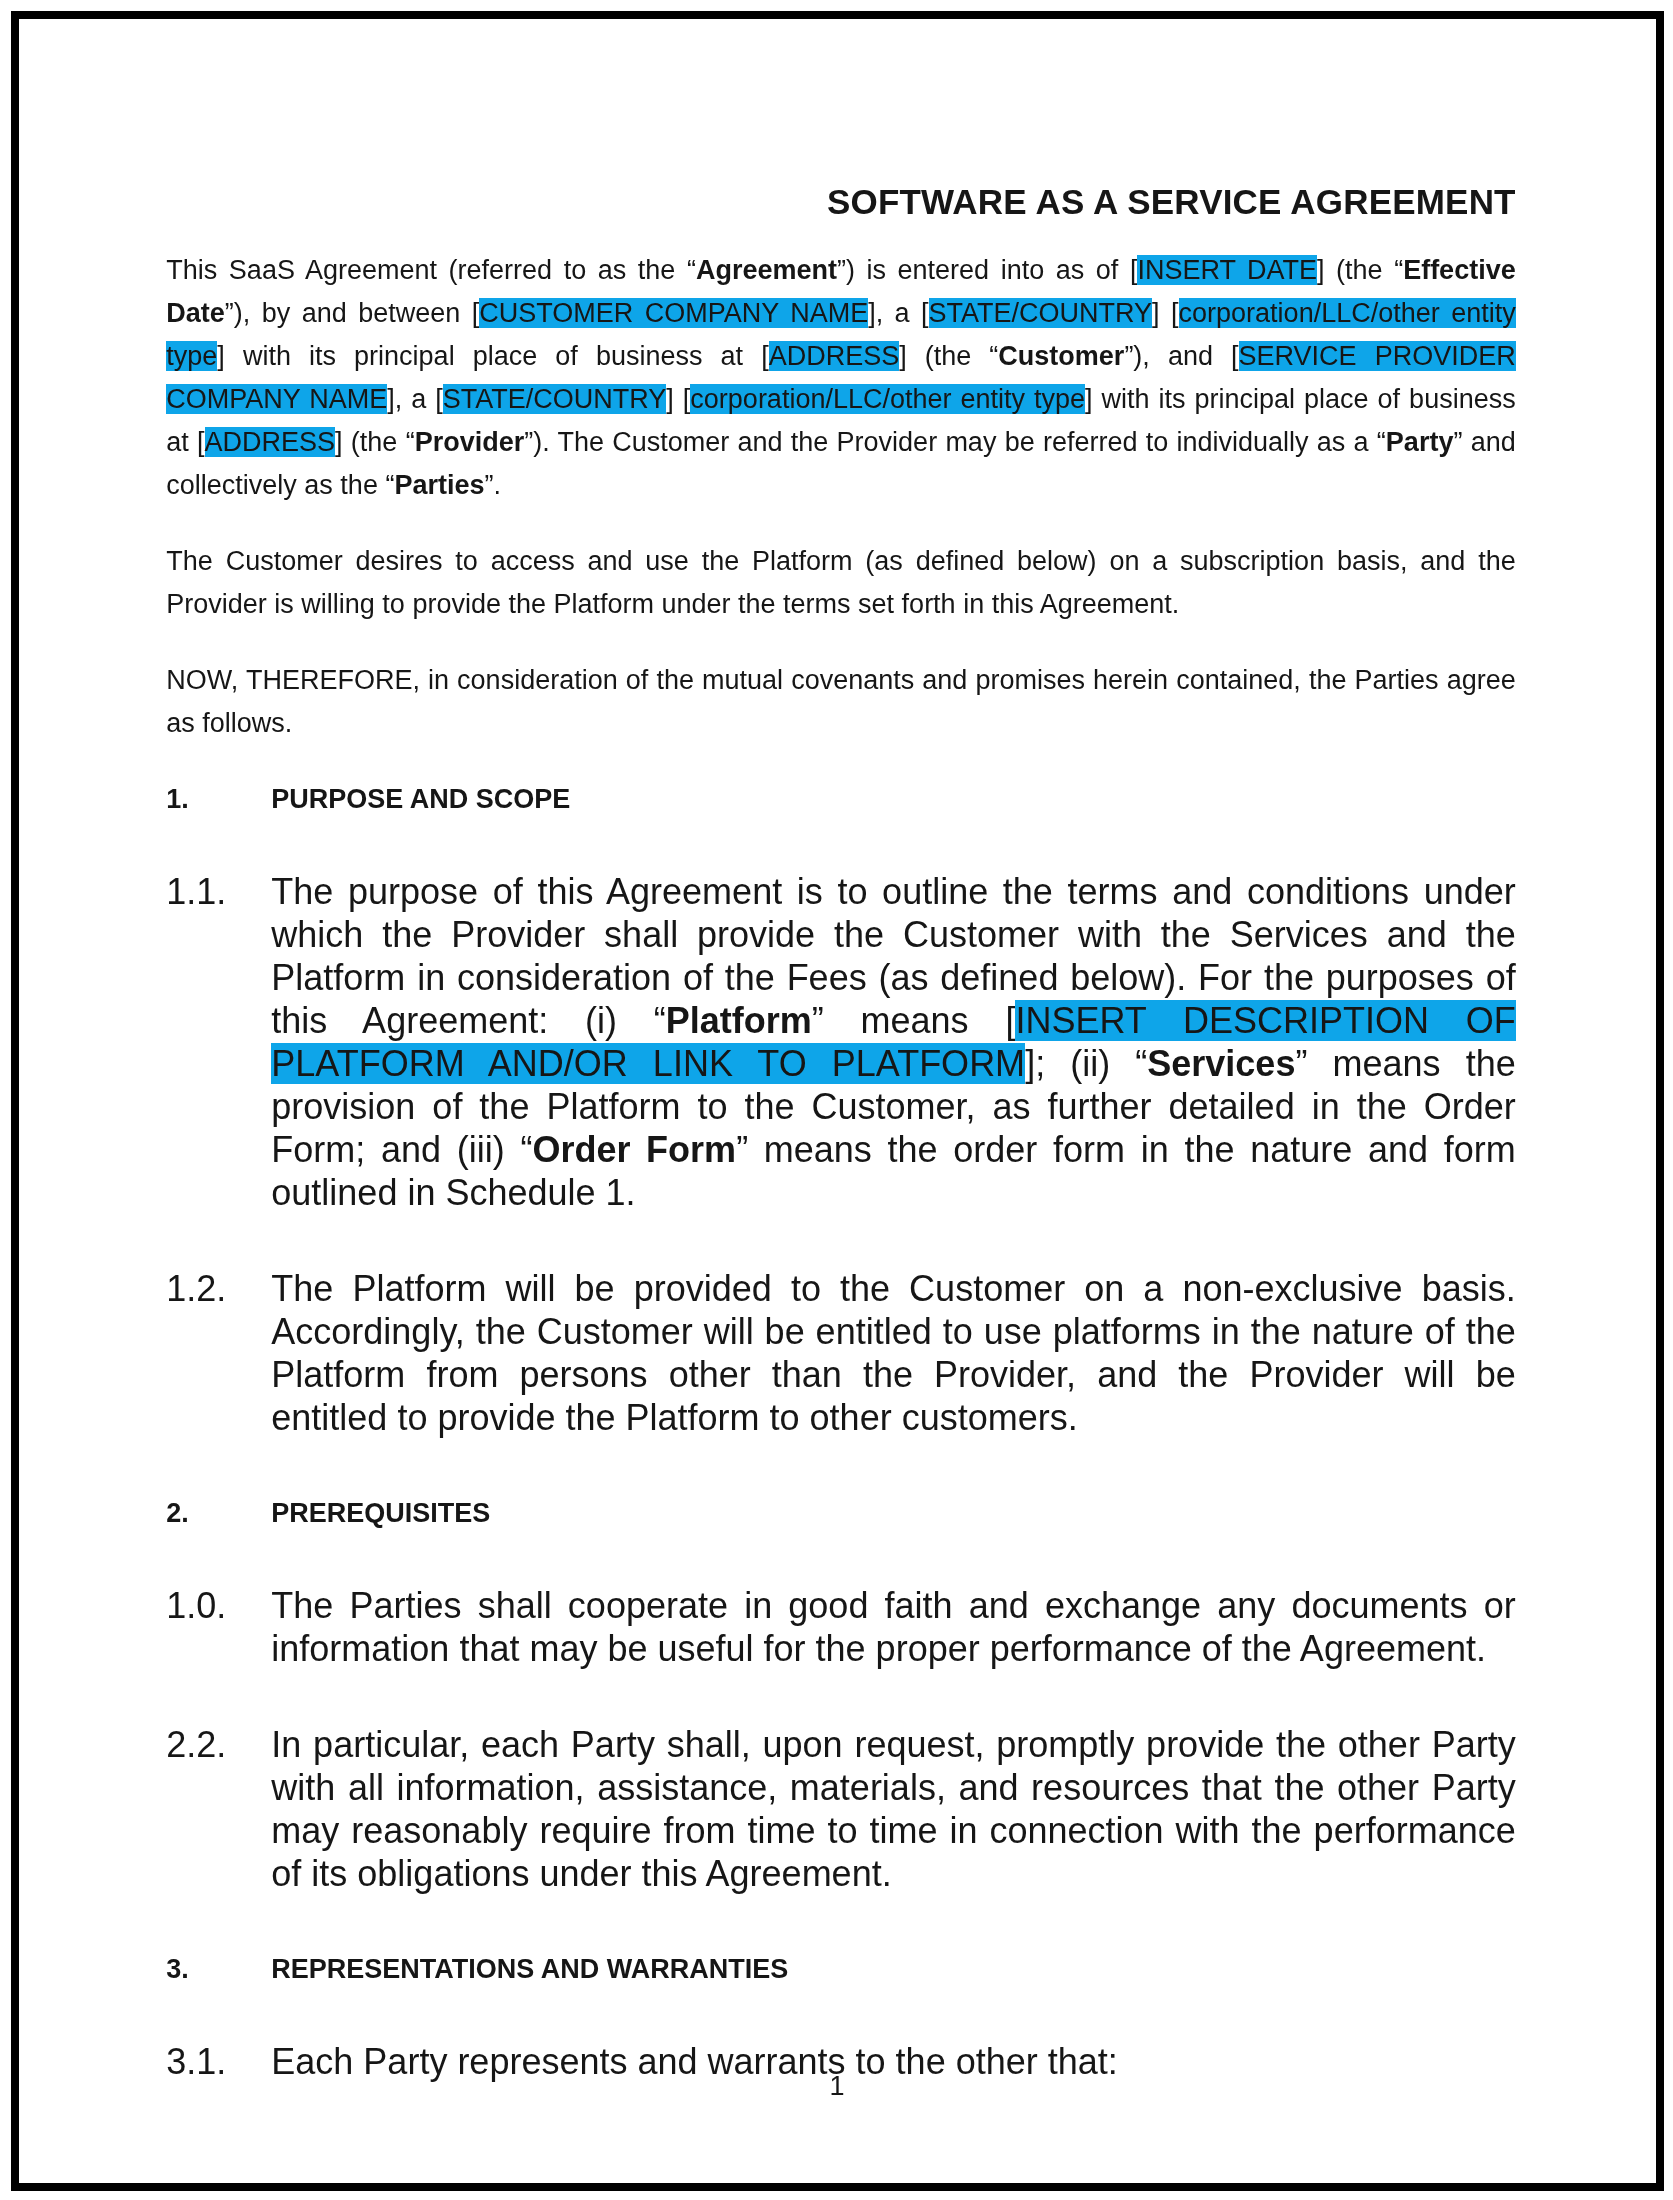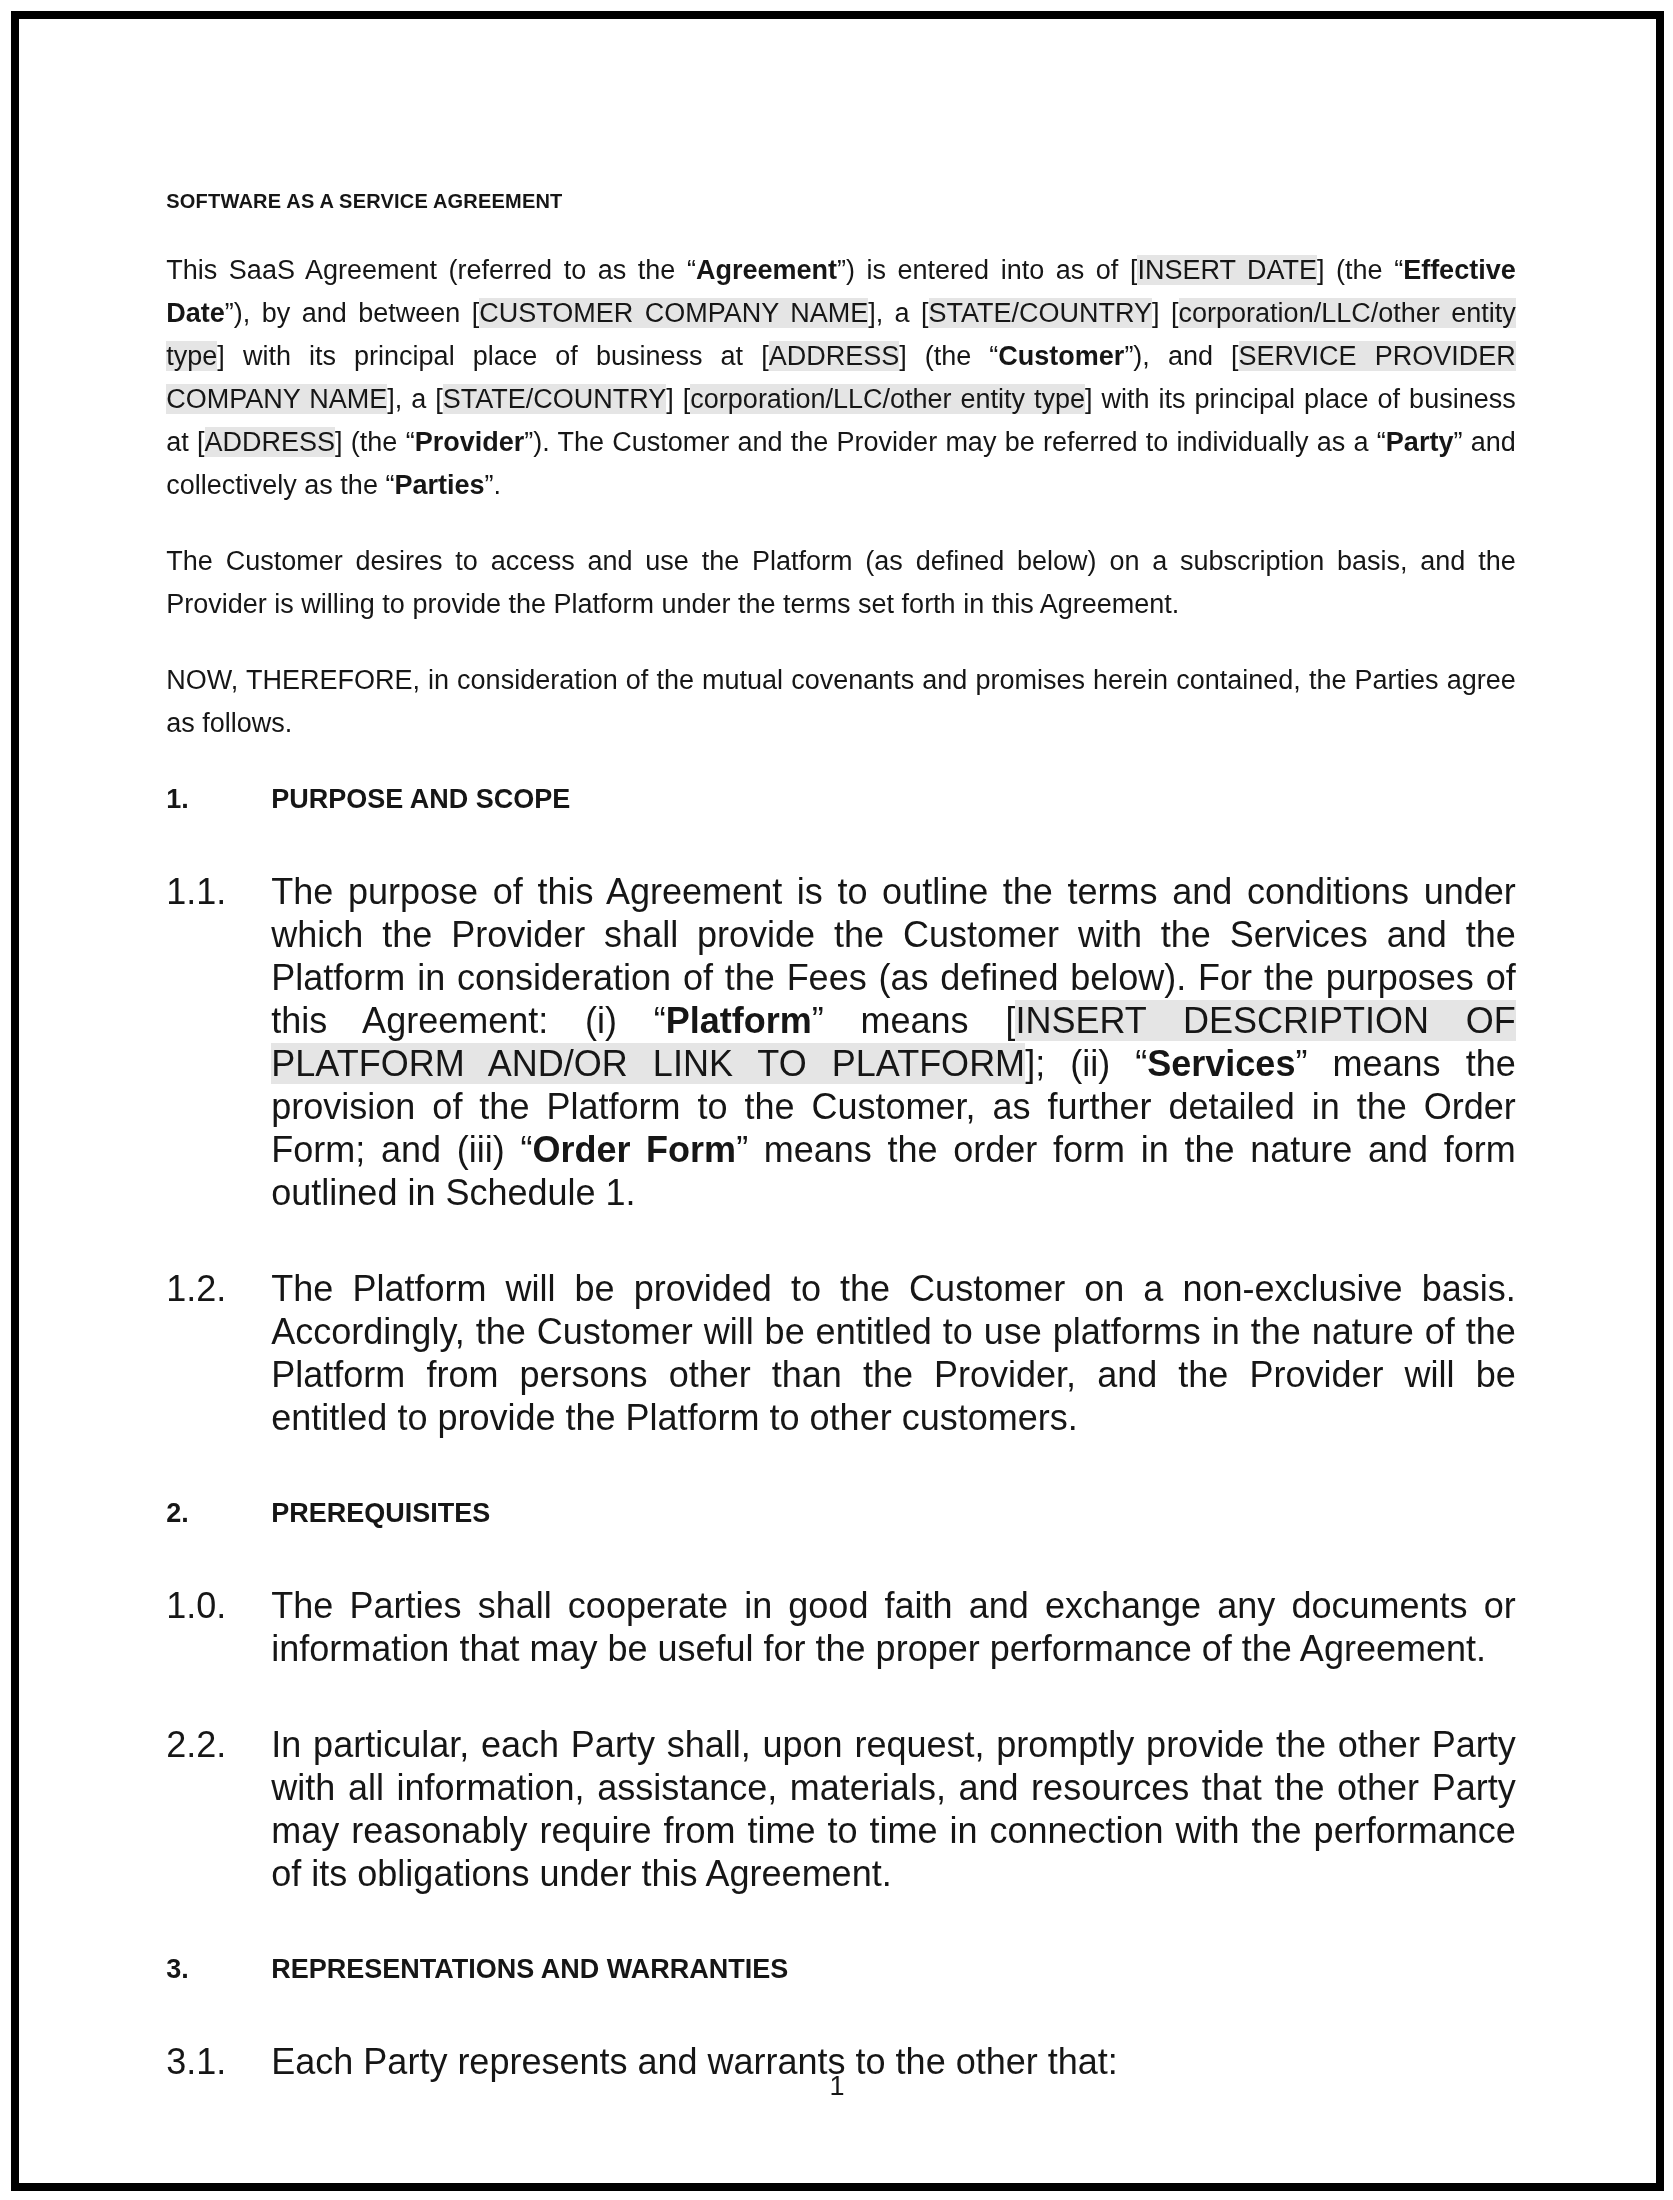--- a/index.html
+++ b/index.html
@@ -18,23 +18,23 @@
     border: 8px solid #000000;
     box-sizing: border-box;
   }
   .content {
     position: absolute;
     top: 19.3px; left: 19.3px; right: 19.3px;
     padding: 161px 139px 0 147px;
     box-sizing: border-box;
   }
   .doc-title {
-    text-align: left;
+    text-align: right;
     font-weight: bold;
-    font-size: 20px;
+    font-size: 35px;
     line-height: 43px;
     margin: 0 0 25.5px 0;
     letter-spacing: 0.2px;
   }
   .para {
     font-size: 27px;
     line-height: 43px;
     text-align: justify;
     margin: 0 0 33px 0;
   }
@@ -53,21 +53,21 @@
   }
   .num {
     width: 105px;
     flex: 0 0 105px;
   }
   .item-body {
     flex: 1 1 auto;
     text-align: justify;
   }
   .hl {
-    background: #e5e5e5;
+    background: #0ea5e9;
   }
   .page-number {
     position: absolute;
     top: 2065px;
     left: 0; right: 0;
     text-align: center;
     font-size: 27px;
     line-height: 43px;
   }
 </style>

